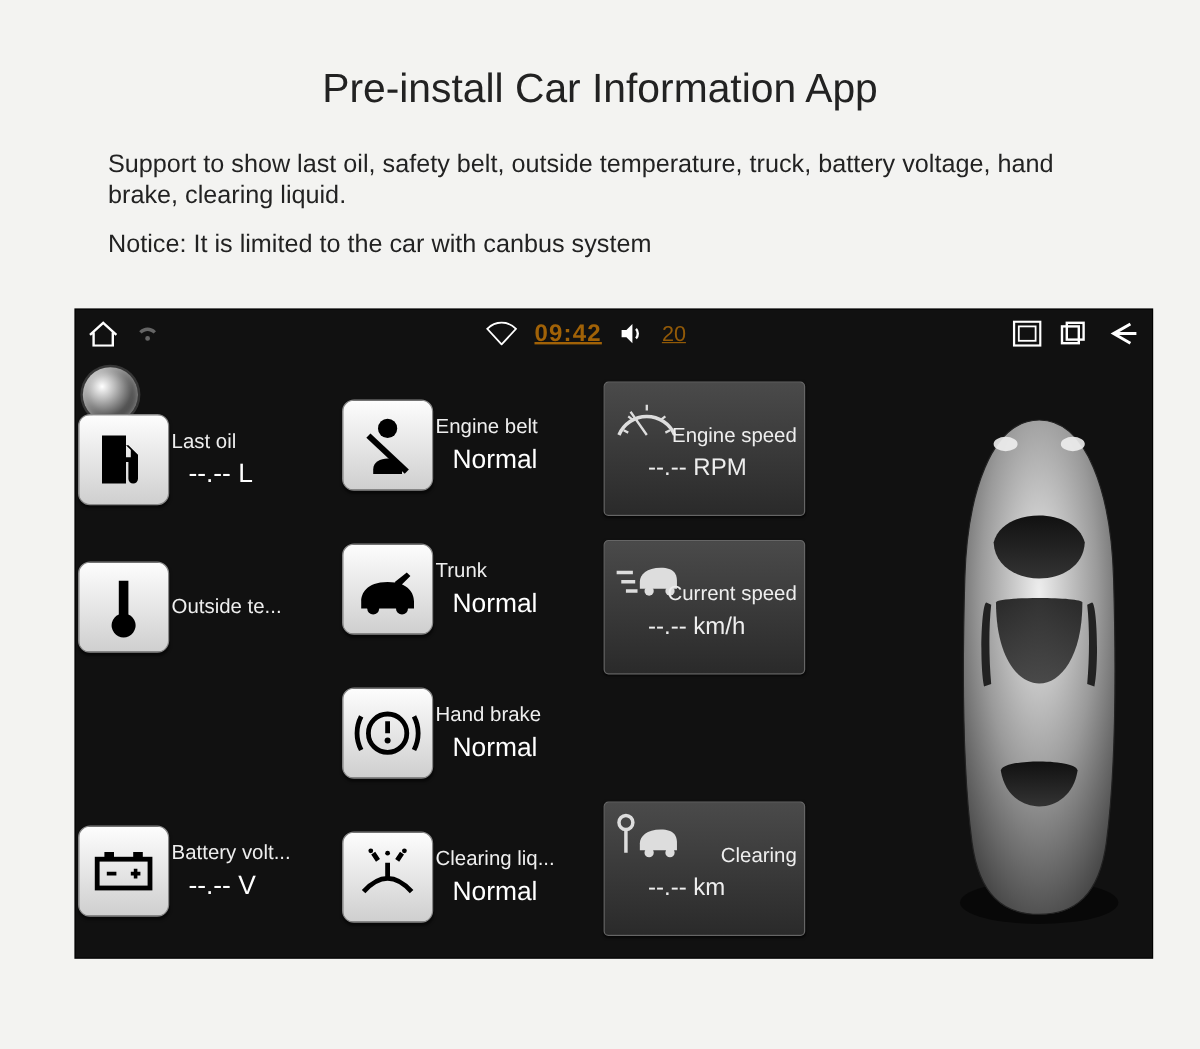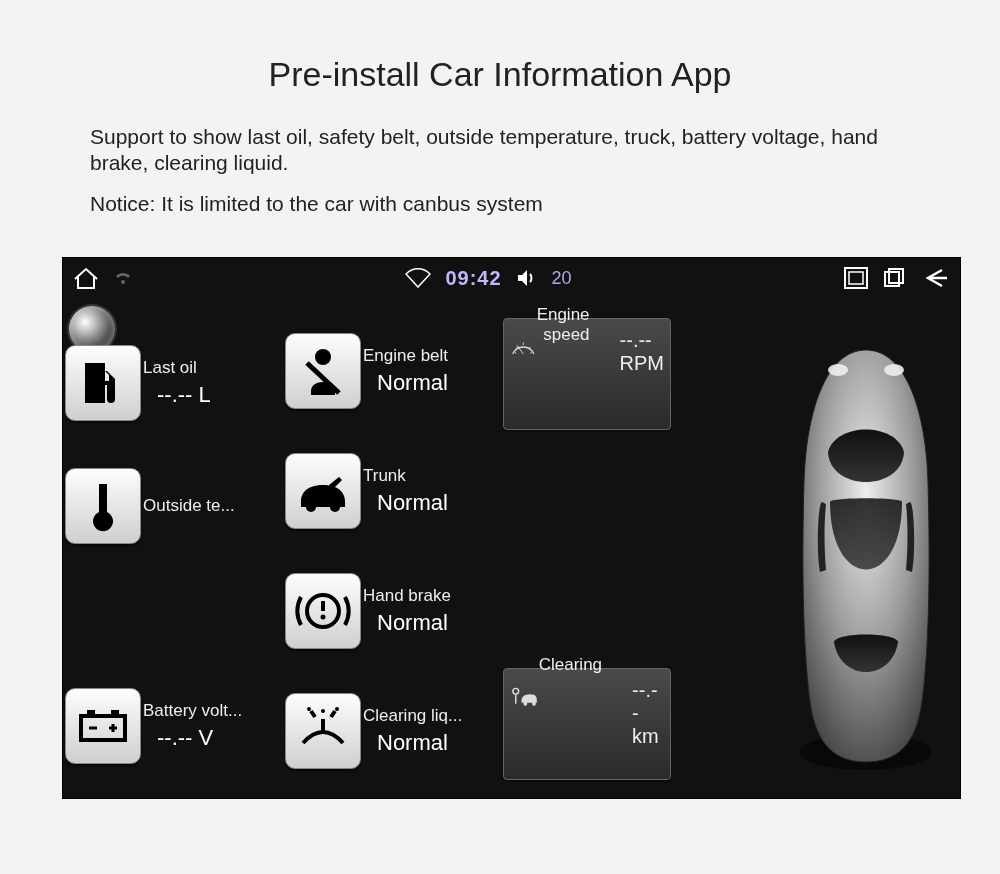--- a/index.html
+++ b/index.html
@@ -38,21 +38,22 @@
     box-shadow: 0 0 0 1px #000;
   }
   
   .statusbar {
     height: 40px;
     display: flex;
     align-items: center;
     padding: 0 10px;
     gap: 14px;
     font-size: 20px;
-    color: #c4b5fd;
+    color: #a16207;
+    text-decoration: underline;
   }
   .statusbar .spacer { flex: 1; }
   .sb-icon { display:flex; align-items:center; justify-content:center; }
   .clock { font-weight:700; letter-spacing:1px;}
   .vol-num { font-size:18px; opacity:0.9; }
 
   
   .assist {
     position:absolute;
     left:6px; top:48px;
@@ -96,21 +97,21 @@
 
   
   .dcard {
     width:168px; height:112px;
     background: linear-gradient(180deg,#4a4a4a,#2a2a2a);
     border-radius:4px;
     border:1px solid #666;
     align-self:center;
     justify-self:start;
     padding:4px 6px;
-    display:flex; flex-direction:row;
+    display:flex; flex-direction:column;
     color:#eee;
     font-size:17px;
     box-shadow: 0 1px 2px rgba(0,0,0,0.6);
   }
   .dcard .ico { width:58px; height:48px; align-self:flex-start; }
   .dcard .lbl { text-align:right; margin-top:-18px; font-size:17px;}
   .dcard .val { font-size:20px; padding-left:6px; margin-top:6px;margin-left:24px;}
 
   
   .car-right {
@@ -273,20 +274,30 @@
 
     <div class="dcard c5 r1" style="margin-top:6px">
       <svg class="ico" viewBox="0 0 60 48">
           <path fill="none" stroke="#ddd" stroke-width="3" d="M6 40a26 26 0 0148 0"></path>
           <path stroke="#ddd" stroke-width="2" d="M30 40L16 20M10 36l4 2M50 36l-4 2M14 24l4 3M46 24l-4 3M30 14v5"></path>
         </svg>
       <div class="lbl">Engine speed</div>
       <div class="val">--.-- RPM</div>
     </div>
 
+    <div class="dcard c5 r2" style="grid-row:2;margin-top:30px">
+      <svg class="ico" viewBox="0 0 60 48">
+          <path fill="#ddd" d="M24 30c0-6 6-12 18-12s14 6 14 12v6H24z"></path>
+          <circle cx="32" cy="38" r="4" fill="#ddd"></circle>
+          <circle cx="50" cy="38" r="4" fill="#ddd"></circle>
+          <path stroke="#ddd" stroke-width="3" d="M4 22h14M8 30h12M12 38h10"></path>
+        </svg>
+      <div class="lbl">Current speed</div>
+      <div class="val">--.-- km/h</div>
+    </div>
 
     <div class="dcard c5 r4" style="margin-top:-14px">
       <svg class="ico" viewBox="0 0 60 48">
           <circle cx="12" cy="12" r="6" fill="none" stroke="#ddd" stroke-width="3"></circle>
           <path stroke="#ddd" stroke-width="3" d="M12 18v20"></path>
           <path fill="#ddd" d="M24 30c0-6 6-12 18-12s14 6 14 12v6H24z"></path>
           <circle cx="32" cy="38" r="4" fill="#ddd"></circle>
           <circle cx="50" cy="38" r="4" fill="#ddd"></circle>
         </svg>
       <div class="lbl">Clearing</div>

